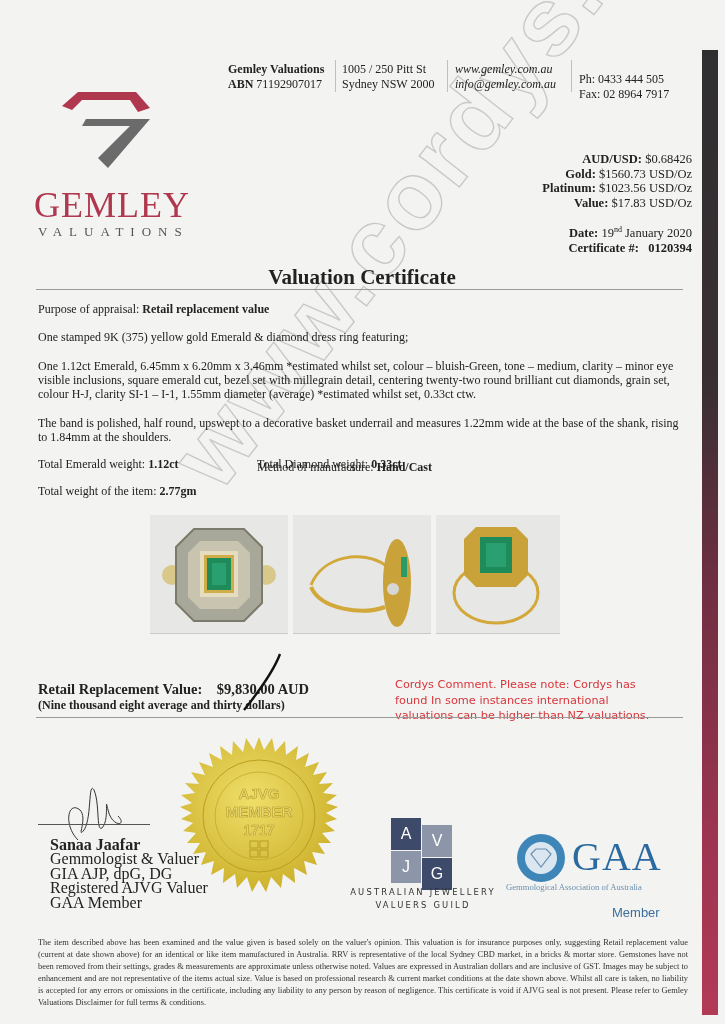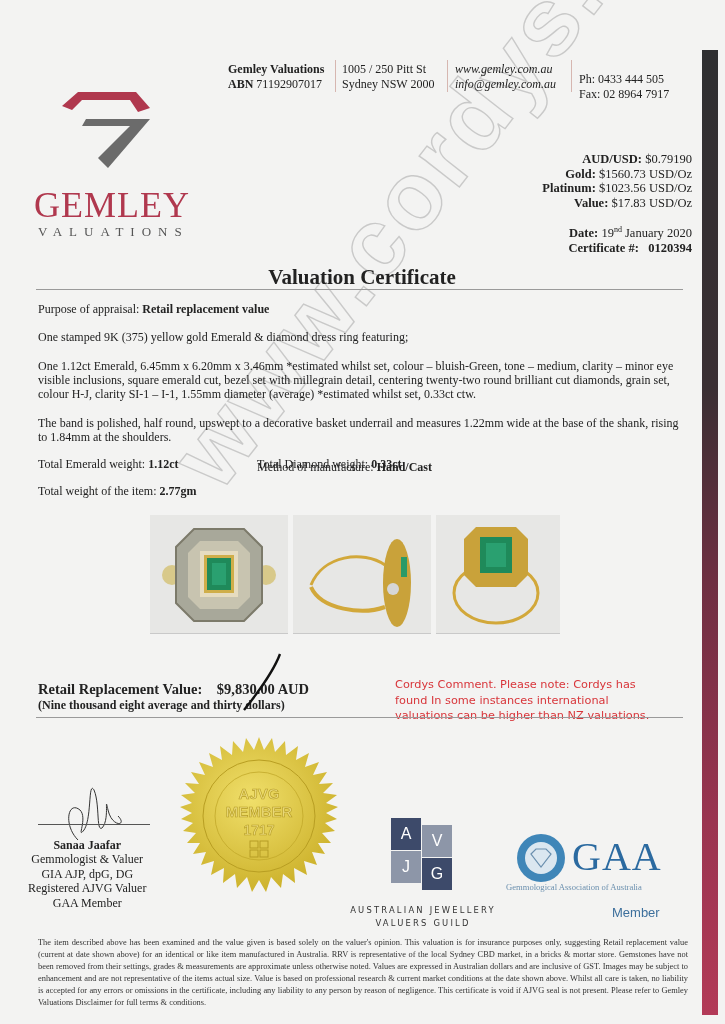--- a/index.html
+++ b/index.html
@@ -38,27 +38,27 @@
     .body-text { left: 38px; width: 650px; font-size: 12px; line-height: 14.2px; }
     .specs { font-size: 12px; }
     
     .photo { position: absolute; top: 515px; height: 118px; background: #e7e7e5; border-bottom: 1px solid #c9c9c9; }
     
     .value-line { left: 38px; top: 681px; font-size: 14.5px; font-weight: bold; }
     .value-words { left: 38px; top: 698px; font-size: 12px; font-weight: bold; }
     .comment { left: 395px; top: 677px; width: 260px; font-family: "DejaVu Sans", sans-serif; font-size: 11.3px; line-height: 15.6px; color: #d8353a; }
     
     .sig-line { left: 38px; top: 824px; width: 112px; height: 1px; background: #555; }
-    .sig-text { left: 28px; top: 838px; font-size: 12px; line-height: 14.4px; text-align: center; }
+    .sig-text { left: 50px; top: 838px; font-size: 16px; line-height: 14.4px; }
     
     .seal { left: 180px; top: 737px; }
     
     .ajvg-grid { left: 391px; top: 818px; width: 62px; height: 66px; position: absolute; }
     .ajvg-cell { position: absolute; width: 30px; height: 32px; color: #fff; font-family: "Liberation Sans", sans-serif; font-size: 16px; display: flex; align-items: center; justify-content: center; }
-    .ajvg-text { left: 338px; top: 886px; width: 170px; text-align: center; font-family: "DejaVu Sans", sans-serif; font-size: 8.4px; letter-spacing: 2.2px; line-height: 13px; color: #333; margin-top: 18px; }
+    .ajvg-text { left: 338px; top: 886px; width: 170px; text-align: center; font-family: "DejaVu Sans", sans-serif; font-size: 8.4px; letter-spacing: 2.2px; line-height: 13px; color: #333; }
     
     .gaa-circle { left: 515px; top: 832px; }
     .gaa-text { left: 572px; top: 833px; font-size: 40px; color: #2b6aa0; letter-spacing: 1px; font-family: "Liberation Serif", serif; }
     .gaa-sub { left: 484px; top: 882px; font-size: 8.6px; color: #6a8fae; font-family: "Liberation Serif", serif; margin-left: 22px; }
     .gaa-member { left: 612px; top: 905px; font-family: "Liberation Sans", sans-serif; font-size: 13px; color: #3d6f9c; }
     .disclaimer { left: 38px; top: 937px; width: 650px; font-size: 8.4px; line-height: 12px; text-align: justify; color: #333; }
   </style>
 </head>
 <body>
 
@@ -93,21 +93,21 @@
 </div>
 
 <svg class="abs logo-svg" width="100" height="80" viewBox="0 0 100 80">
   <polygon points="20,0 78,0 92,16 80,20 72,8 24,8 14,18 4,14" fill="#b0384e"></polygon>
   <polygon points="28,27 92,27 50,76 40,66 72,34 24,34" fill="#6b6b6b"></polygon>
 </svg>
 <div class="abs logo-word">GEMLEY</div>
 <div class="abs logo-sub">VALUATIONS</div>
 
 <div class="abs rates">
-  <div><b>AUD/USD:</b> <span>$0.79190</span></div>
+  <div><b>AUD/USD:</b> <span>$0.68426</span></div>
   <div><b>Gold:</b> <span>$1560.73 USD/Oz</span></div>
   <div><b>Platinum:</b> <span>$1023.56 USD/Oz</span></div>
   <div><b>Value:</b> <span>$17.83 USD/Oz</span></div>
 </div>
 <div class="abs dateblock">
   <div><b>Date:</b> <span>19</span><sup style="font-size:8px;text-align:right;">nd</sup> <span>January 2020</span></div>
   <div><b>Certificate #:</b>&nbsp;&nbsp;&nbsp;<b>0120394</b></div>
 </div>
 
 <div class="abs doc-title">Valuation Certificate</div>

